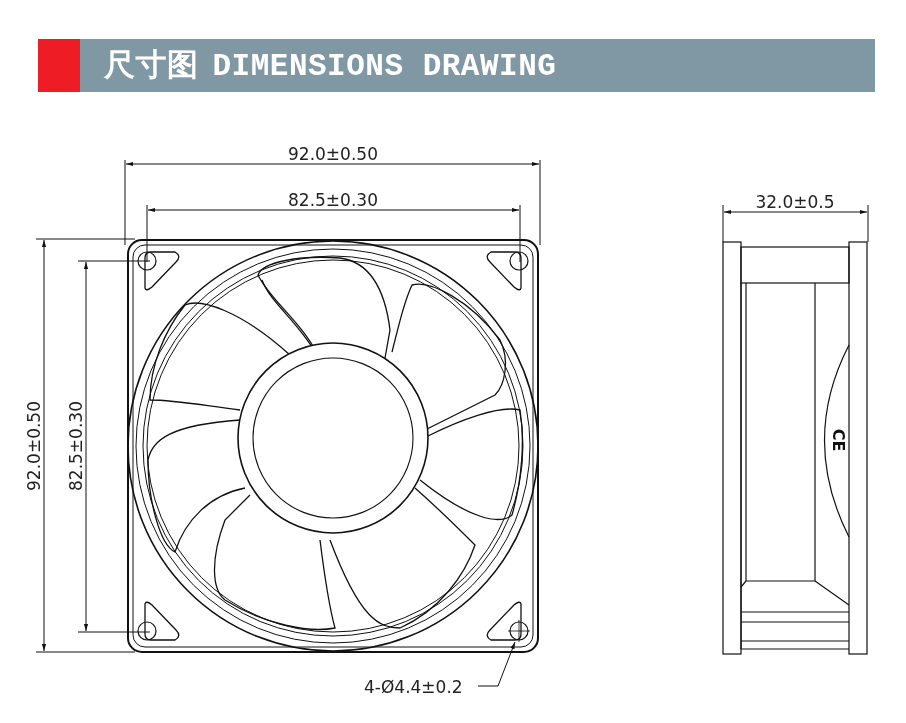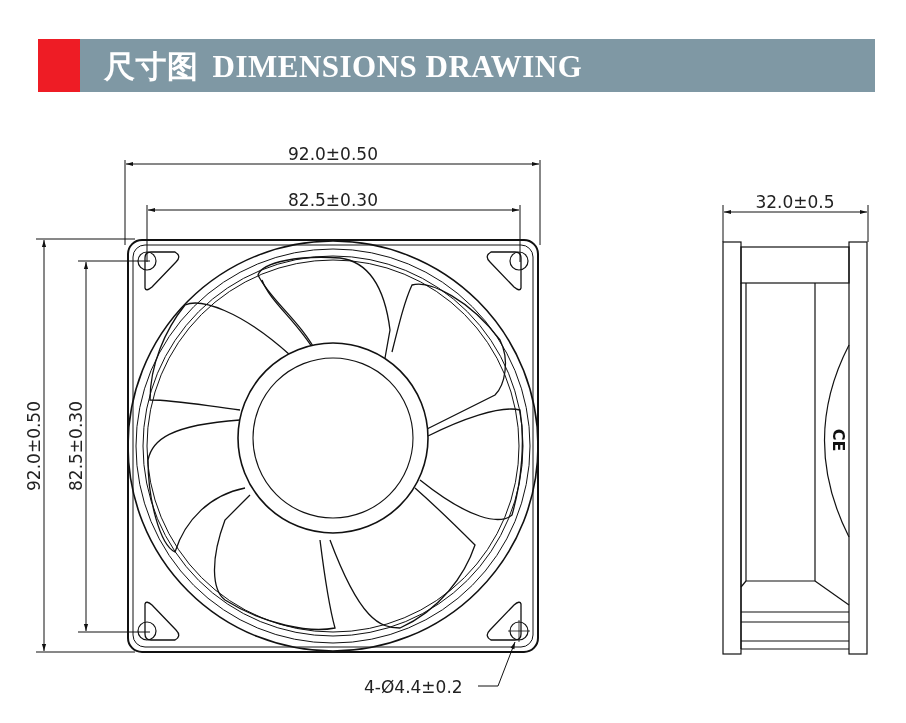--- a/index.html
+++ b/index.html
@@ -1,19 +1,19 @@
 <!DOCTYPE html>
 <html><head>
 <meta charset="utf-8">
 <style>
   html, body { margin:0; padding:0; background:#ffffff; }
   body { width:906px; height:723px; position:relative; overflow:hidden; font-family:"DejaVu Sans", sans-serif; }
   .header-red { position:absolute; left:38px; top:39px; width:42px; height:53px; background:#ee1c25; }
   .header-bar { position:absolute; left:80px; top:39px; width:795px; height:53px; background:#7f98a4; }
-  .header-title { position:absolute; left:104px; top:47px; height:40px; line-height:40px; color:#ffffff; font-family:Liberation Serif, serif; font-weight:bold; font-size:31px; letter-spacing:0.5px; white-space:nowrap; }
+  .header-title { position:absolute; left:104px; top:47px; height:40px; line-height:40px; color:#ffffff; font-family:Liberation Mono, monospace; font-weight:bold; font-size:31px; letter-spacing:0.5px; white-space:nowrap; }
   .header-title .cn { margin-right:14px; }
   svg.drawing { position:absolute; left:0; top:0; }
   .dimtext { font-family:"DejaVu Sans", sans-serif; font-size:17px; fill:#222; font-weight:normal; }
 </style>
 </head>
 <body>
 
 <div class="header-red"></div>
 <div class="header-bar"></div>
 <div class="header-title">

